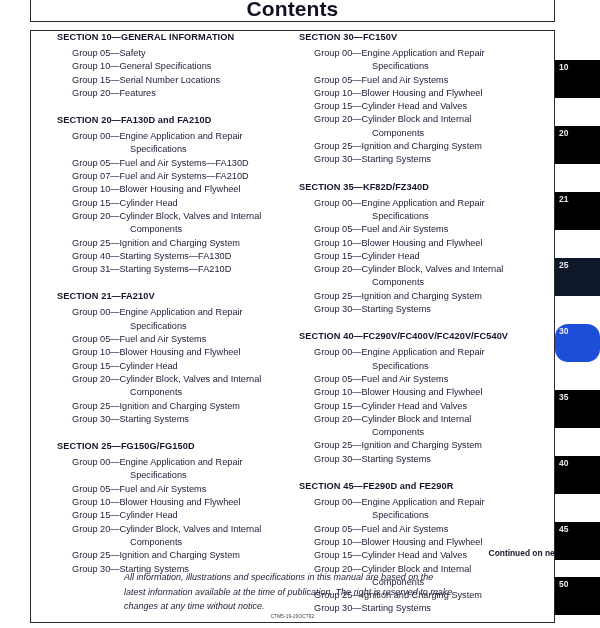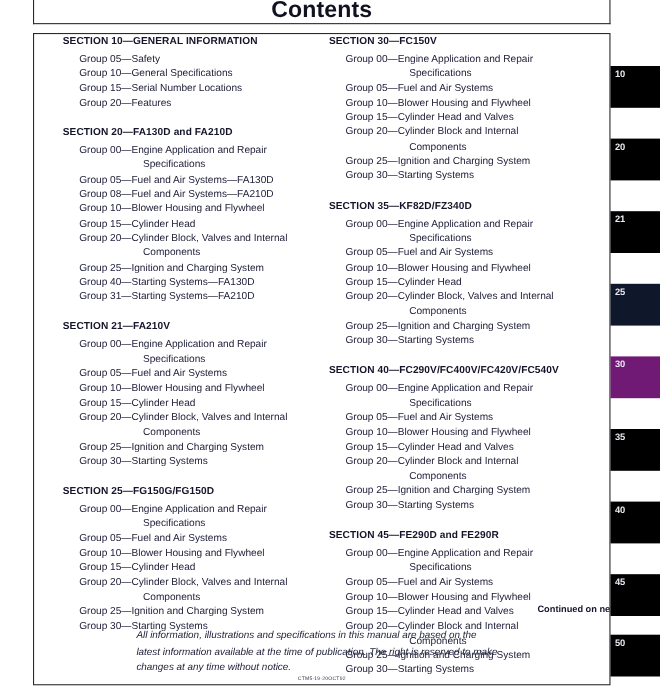--- a/index.html
+++ b/index.html
@@ -153,21 +153,21 @@
         <div class="group-row">Group 05—Safety</div>
         <div class="group-row">Group 10—General Specifications</div>
         <div class="group-row">Group 15—Serial Number Locations</div>
         <div class="group-row">Group 20—Features</div>
       </div>
       <div class="section">
         <div class="section-title">SECTION 20—FA130D and FA210D</div>
         <div class="group-row">Group 00—Engine Application and Repair</div>
         <div class="group-cont">Specifications</div>
         <div class="group-row">Group 05—Fuel and Air Systems—FA130D</div>
-        <div class="group-row">Group 08—Fuel and Air Systems—FA210D</div>
+        <div class="group-row">Group 07—Fuel and Air Systems—FA210D</div>
         <div class="group-row">Group 10—Blower Housing and Flywheel</div>
         <div class="group-row">Group 15—Cylinder Head</div>
         <div class="group-row">Group 20—Cylinder Block, Valves and Internal</div>
         <div class="group-cont">Components</div>
         <div class="group-row">Group 25—Ignition and Charging System</div>
         <div class="group-row">Group 40—Starting Systems—FA130D</div>
         <div class="group-row">Group 31—Starting Systems—FA210D</div>
       </div>
       <div class="section">
         <div class="section-title">SECTION 21—FA210V</div>
@@ -249,18 +249,18 @@
 <div class="continued">Continued on next page</div>
 
 <div class="disclaimer">All information, illustrations and specifications in this manual are based on the latest information available at the time of publication. The right is reserved to make changes at any time without notice.</div>
 <div class="doc-code">CTM5-19-20OCT92</div>
 
 <div id="tab-strip">
     <div class="tab" style="top: 60px; background: rgb(0, 0, 0); color: rgb(232, 232, 240);">10</div>
     <div class="tab" style="top: 126px; background: rgb(0, 0, 0); color: rgb(232, 232, 240);">20</div>
     <div class="tab" style="top: 192px; background: rgb(0, 0, 0); color: rgb(232, 232, 240);">21</div>
     <div class="tab" style="top: 258px; background: #0f172a; color: rgb(232, 232, 240);">25</div>
-    <div class="tab" style="top: 324px; background: #701a75; color: rgb(232, 232, 240);">30</div>
+    <div class="tab" style="top: 324px; background: #1d4ed8; color: rgb(232, 232, 240); border-radius: 13px;">30</div>
     <div class="tab" style="top: 390px; background: rgb(0, 0, 0); color: rgb(232, 232, 240);">35</div>
     <div class="tab" style="top: 456px; background: rgb(0, 0, 0); color: rgb(232, 232, 240);">40</div>
     <div class="tab" style="top: 522px; background: rgb(0, 0, 0); color: rgb(232, 232, 240);">45</div>
     <div class="tab" style="top: 577px; background: rgb(0, 0, 0); color: rgb(232, 232, 240);">50</div>
   </div>
 
 </body></html>

